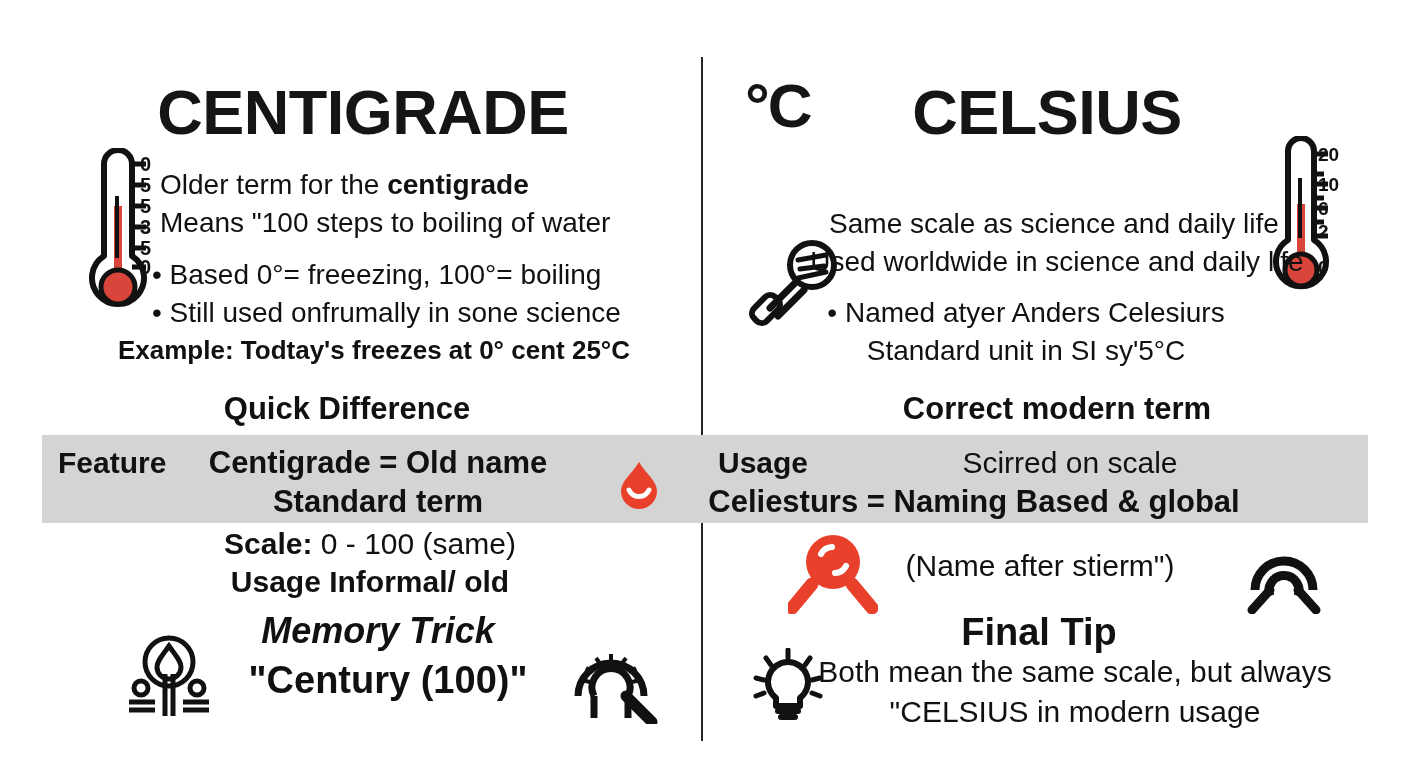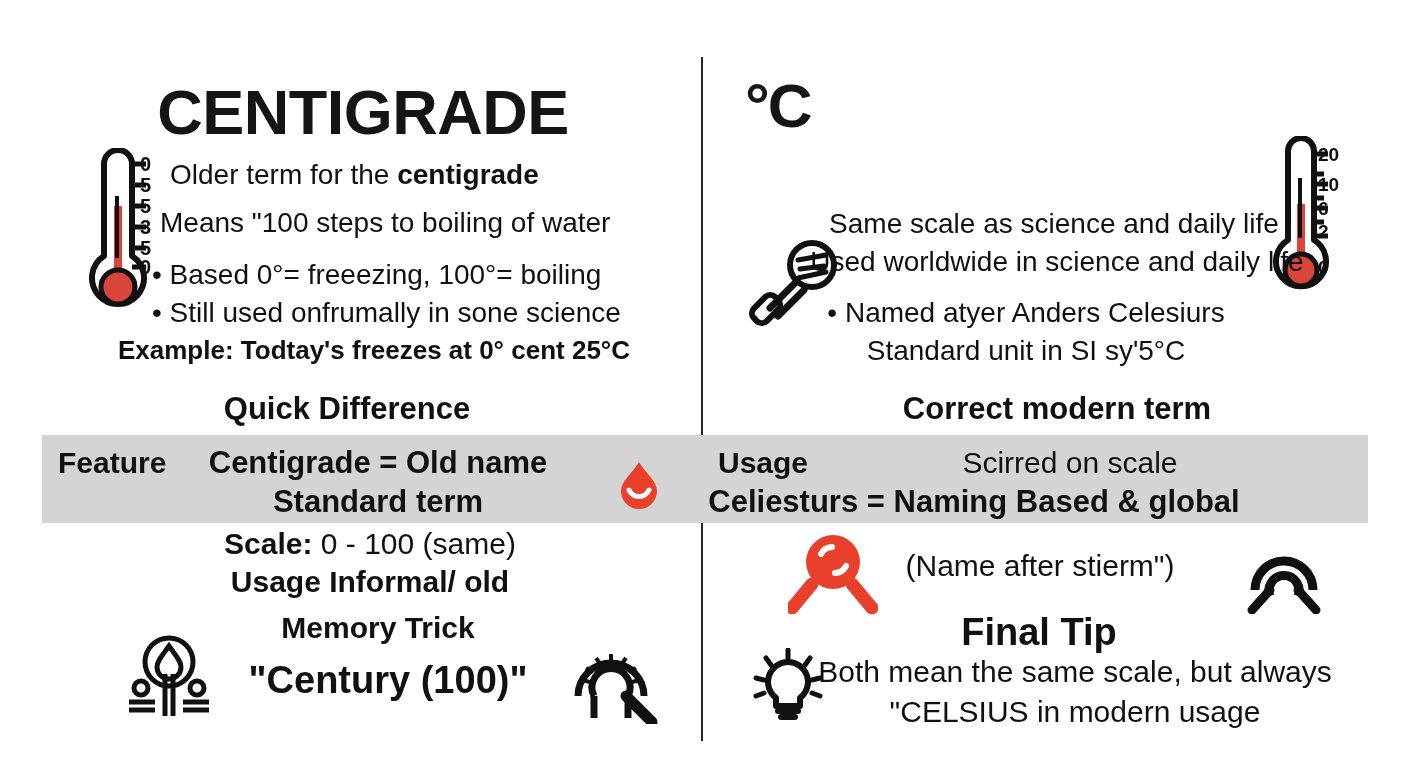--- a/index.html
+++ b/index.html
@@ -77,21 +77,21 @@
       <line x1="50" y1="119" x2="64" y2="119"></line>
     </g>
   </svg>
   <div class="t" style="left:140px;top:154px;font-size:20px;font-weight:700;">0</div>
   <div class="t" style="left:140px;top:175px;font-size:20px;font-weight:700;">5</div>
   <div class="t" style="left:140px;top:196px;font-size:20px;font-weight:700;">5</div>
   <div class="t" style="left:140px;top:217px;font-size:20px;font-weight:700;">3</div>
   <div class="t" style="left:140px;top:238px;font-size:20px;font-weight:700;">5</div>
   <div class="t" style="left:140px;top:257px;font-size:20px;font-weight:700;">0</div>
 
-  <div class="t body" style="left:160px;top:160px;margin-left:10px;">
+  <div class="t body" style="left:160px;top:170px;">
     <span>Older term for the </span><span class="heavy">centigrade</span>
   </div>
   <div class="t body" style="left:160px;top:208px;">Means "100 steps to boiling of water</div>
 
   <div class="t body" style="left:152px;top:260px;text-align:right;">• Based   0°= freeezing, 100°= boiling</div>
   <div class="t body" style="left:152px;top:298px;">• Still used onfrumally in sone science</div>
   <div class="t body-sm ctr" style="left:374px;top:336px;">Example: Todtay's freezes at 0° cent 25°C</div>
 
   <div class="t sec-h ctr" style="left:347px;top:392px;">Quick Difference</div>
 
@@ -102,21 +102,21 @@
   <svg class="icon" style="left:616px;top:460px;" width="46" height="52" viewBox="0 0 46 52">
     <path d="M23 2 C30 14 41 21 41 31 A18 18 0 0 1 5 31 C5 21 16 14 23 2 Z" fill="#e8402a"></path>
     <path d="M13 30 A11 11 0 0 0 33 30" fill="none" stroke="#ffffff" stroke-width="5" stroke-linecap="round"></path>
   </svg>
 
   <div class="t ctr" style="left:370px;top:528px;font-size:30px;">
     <span class="heavy">Scale:</span><span> 0 - 100 (same)</span>
   </div>
   <div class="t ctr" style="left:370px;top:566px;font-size:30px;font-weight:700;">Usage Informal/ old</div>
 
-  <div class="t ctr" style="left:378px;top:612px;font-size:30px;font-weight:700;">Memory Trick</div>
+  <div class="t ctr" style="left:378px;top:612px;font-size:36px;font-weight:700;font-style:italic;">Memory Trick</div>
   <div class="t ctr" style="left:388px;top:660px;font-size:38px;font-weight:700;">"Century (100)"</div>
 
   <svg class="icon" style="left:128px;top:634px;" width="82" height="84" viewBox="0 0 82 84">
     <circle cx="41" cy="28" r="24" fill="none" stroke="#111" stroke-width="5"></circle>
     <path d="M41 12 C48 22 53 27 53 33 A12 12 0 0 1 29 33 C29 27 34 22 41 12 Z" fill="none" stroke="#111" stroke-width="5"></path>
     <line x1="37" y1="40" x2="37" y2="82" stroke="#111" stroke-width="5"></line>
     <line x1="45" y1="40" x2="45" y2="82" stroke="#111" stroke-width="5"></line>
     <circle cx="13" cy="54" r="7" fill="none" stroke="#111" stroke-width="5"></circle>
     <line x1="1" y1="68" x2="27" y2="68" stroke="#111" stroke-width="5"></line>
     <line x1="1" y1="76" x2="27" y2="76" stroke="#111" stroke-width="5"></line>
@@ -137,20 +137,21 @@
       <line x1="43" y1="16" x2="43" y2="24"></line>
       <line x1="58" y1="20" x2="53" y2="27"></line>
       <line x1="68" y1="30" x2="61" y2="34"></line>
       <line x1="72" y1="42" x2="64" y2="44"></line>
     </g>
     <line x1="58" y1="58" x2="84" y2="84" stroke="#111" stroke-width="11" stroke-linecap="round"></line>
   </svg>
 
   <div class="degc">°C</div>
 
+  <div class="t title ctr" style="left:1047px;top:78px;">CELSIUS</div>
 
   <svg class="thermo" style="left:1268px;top:136px;" width="82" height="172" viewBox="0 0 82 172">
     <path d="M20 15 a13 13 0 0 1 26 0 L46 104 a25 25 0 1 1 -26 0 Z" fill="#ffffff" stroke="#111" stroke-width="6" stroke-linejoin="round"></path>
     <rect x="29" y="68" width="8" height="62" fill="#d9453a"></rect>
     <rect x="30" y="42" width="4" height="60" fill="#111"></rect>
     <circle cx="33" cy="134" r="16" fill="#d9453a" stroke="#111" stroke-width="5"></circle>
     <g stroke="#111" stroke-width="5">
       <line x1="46" y1="18" x2="60" y2="18"></line>
       <line x1="46" y1="38" x2="56" y2="38"></line>
       <line x1="46" y1="48" x2="60" y2="48"></line>

